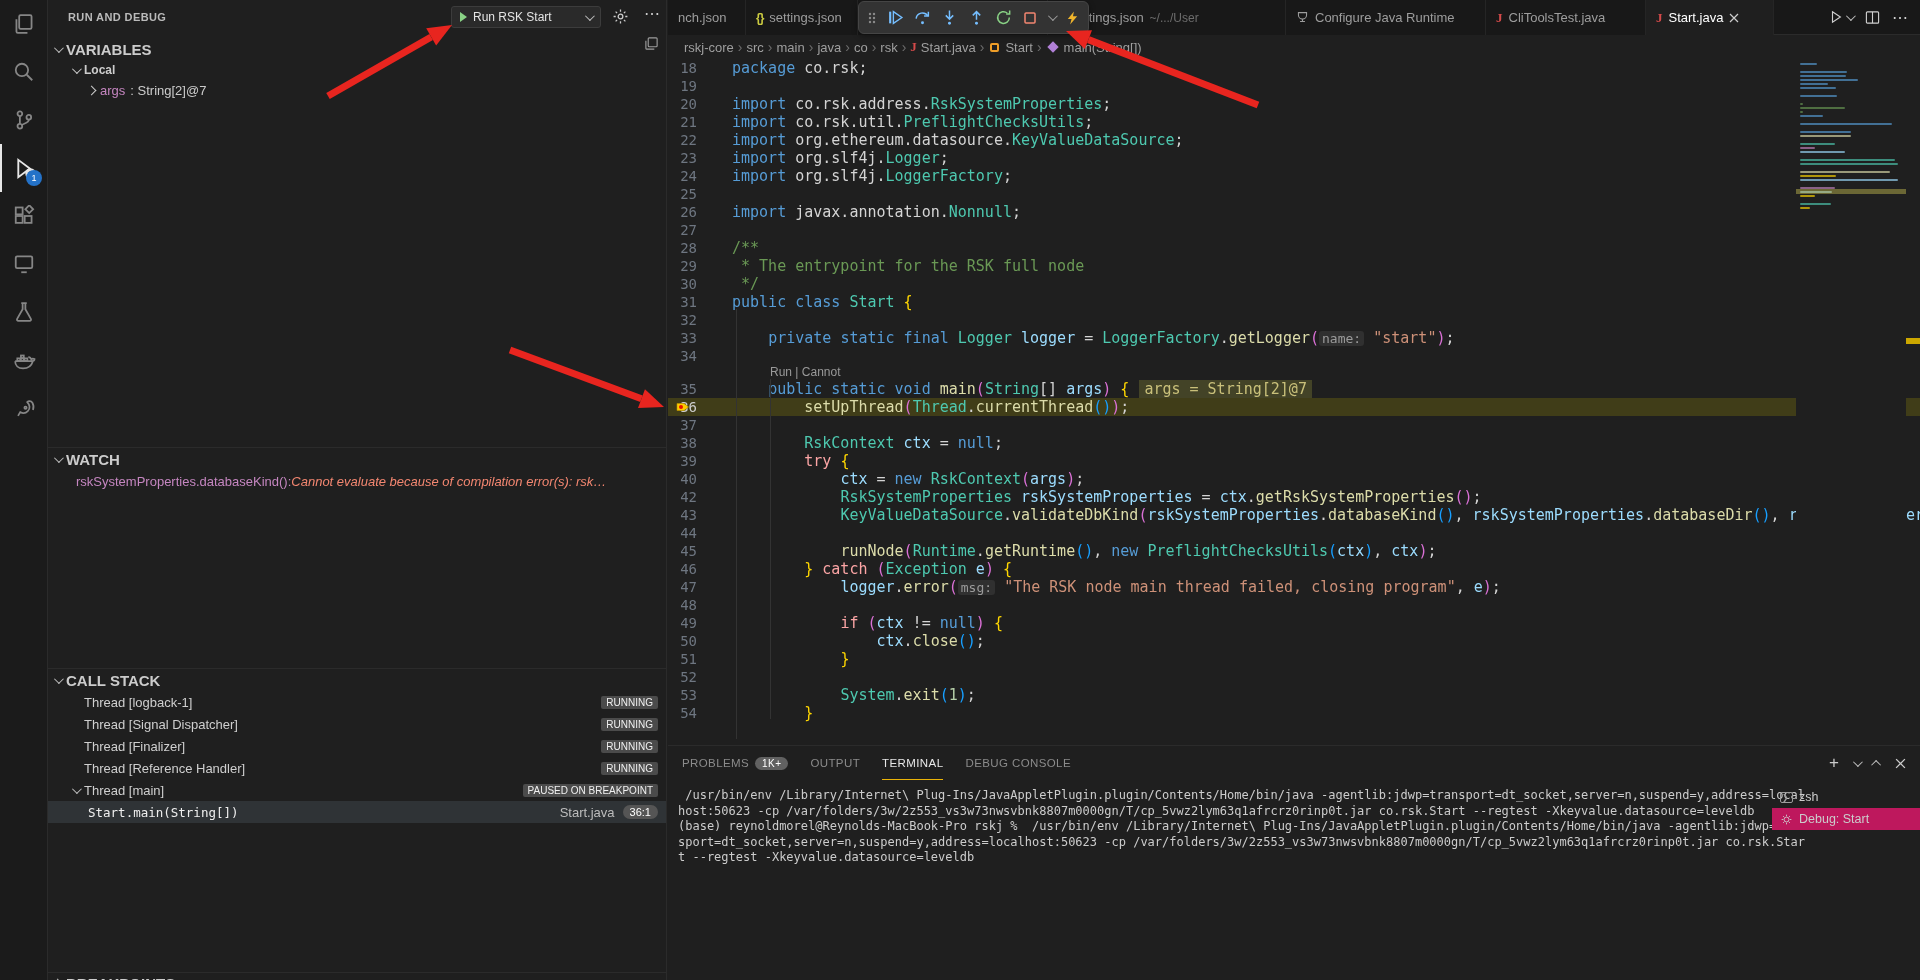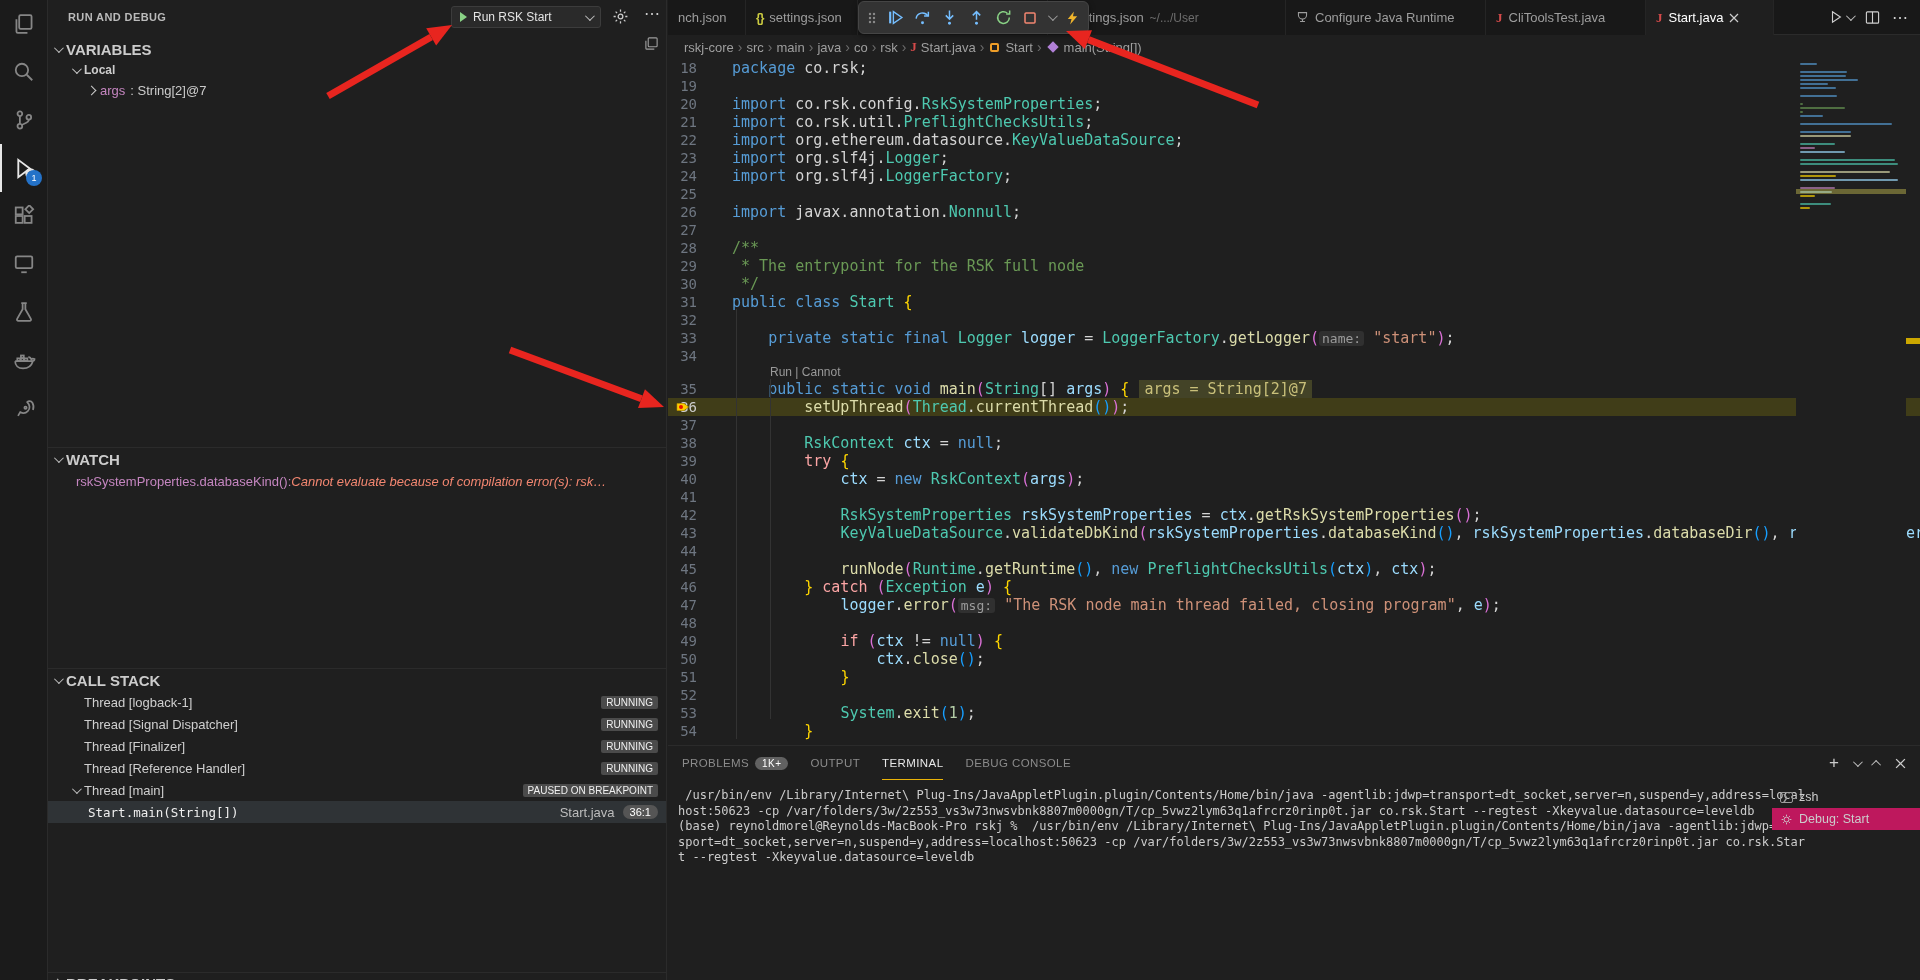--- a/index.html
+++ b/index.html
@@ -377,21 +377,21 @@
       <span>Start</span>
         <span class="sep">›</span>
       <span class="sym-method"></span>
       <span>main(String[])</span>
     </div>
 
     <div class="editor-area">
       <div id="code-lines">
           <div class="code-line"><span class="num">18</span><span><span class="tk-k">package</span><span class="tk-p"> co.rsk;</span></span></div>
           <div class="code-line"><span class="num">19</span><span></span></div>
-          <div class="code-line"><span class="num">20</span><span><span class="tk-k">import</span><span class="tk-p"> co.rsk.config.</span><span class="tk-t">RskSystemProperties</span><span class="tk-p">;</span></span></div>
+          <div class="code-line"><span class="num">20</span><span><span class="tk-k">import</span><span class="tk-p"> co.rsk.address.</span><span class="tk-t">RskSystemProperties</span><span class="tk-p">;</span></span></div>
           <div class="code-line"><span class="num">21</span><span><span class="tk-k">import</span><span class="tk-p"> co.rsk.util.</span><span class="tk-t">PreflightChecksUtils</span><span class="tk-p">;</span></span></div>
           <div class="code-line"><span class="num">22</span><span><span class="tk-k">import</span><span class="tk-p"> org.ethereum.datasource.</span><span class="tk-t">KeyValueDataSource</span><span class="tk-p">;</span></span></div>
           <div class="code-line"><span class="num">23</span><span><span class="tk-k">import</span><span class="tk-p"> org.slf4j.</span><span class="tk-t">Logger</span><span class="tk-p">;</span></span></div>
           <div class="code-line"><span class="num">24</span><span><span class="tk-k">import</span><span class="tk-p"> org.slf4j.</span><span class="tk-t">LoggerFactory</span><span class="tk-p">;</span></span></div>
           <div class="code-line"><span class="num">25</span><span></span></div>
           <div class="code-line"><span class="num">26</span><span><span class="tk-k">import</span><span class="tk-p"> javax.annotation.</span><span class="tk-t">Nonnull</span><span class="tk-p">;</span></span></div>
           <div class="code-line"><span class="num">27</span><span></span></div>
           <div class="code-line"><span class="num">28</span><span><span class="tk-c">/**</span></span></div>
           <div class="code-line"><span class="num">29</span><span><span class="tk-c"> * The entrypoint for the RSK full node</span></span></div>
           <div class="code-line"><span class="num">30</span><span><span class="tk-c"> */</span></span></div>
@@ -402,21 +402,20 @@
           <div class="codelens">Run | Cannot</div>
           <div class="code-line"><span class="num">35</span><span><span class="tk-p">    </span><span class="tk-k">public</span><span class="tk-p"> </span><span class="tk-k">static</span><span class="tk-p"> </span><span class="tk-k">void</span><span class="tk-p"> </span><span class="tk-m">main</span><span class="tk-bp">(</span><span class="tk-t">String</span><span class="tk-p">[] </span><span class="tk-v">args</span><span class="tk-bp">)</span><span class="tk-p"> </span><span class="tk-by">{</span></span><span class="inline-value">args = String[2]@7</span></div>
           <div class="code-line cur"><svg class="bp-arrow" width="15" height="14" viewBox="0 0 15 14">
               <path d="M1 3.5h7l4.5 3.5L8 10.5H1z" fill="#ffcc00" stroke="#b89500" stroke-width=".6"></path>
               <circle cx="5" cy="7" r="2" fill="#e51400"></circle>
             </svg><span class="num">36</span><span><span class="tk-p">        </span><span class="tk-m">setUpThread</span><span class="tk-bp">(</span><span class="tk-t">Thread</span><span class="tk-p">.</span><span class="tk-m">currentThread</span><span class="tk-bb">(</span><span class="tk-bb">)</span><span class="tk-bp">)</span><span class="tk-p">;</span></span></div>
           <div class="code-line"><span class="num">37</span><span></span></div>
           <div class="code-line"><span class="num">38</span><span><span class="tk-p">        </span><span class="tk-t">RskContext</span><span class="tk-p"> </span><span class="tk-v">ctx</span><span class="tk-p"> = </span><span class="tk-k">null</span><span class="tk-p">;</span></span></div>
           <div class="code-line"><span class="num">39</span><span><span class="tk-p">        </span><span class="tk-ctl">try</span><span class="tk-p"> </span><span class="tk-by">{</span></span></div>
           <div class="code-line"><span class="num">40</span><span><span class="tk-p">            </span><span class="tk-v">ctx</span><span class="tk-p"> = </span><span class="tk-k">new</span><span class="tk-p"> </span><span class="tk-t">RskContext</span><span class="tk-bp">(</span><span class="tk-v">args</span><span class="tk-bp">)</span><span class="tk-p">;</span></span></div>
-          <div class="code-line"><span class="num">41</span><span></span></div>
           <div class="code-line"><span class="num">42</span><span><span class="tk-p">            </span><span class="tk-t">RskSystemProperties</span><span class="tk-p"> </span><span class="tk-v">rskSystemProperties</span><span class="tk-p"> = </span><span class="tk-v">ctx</span><span class="tk-p">.</span><span class="tk-m">getRskSystemProperties</span><span class="tk-bp">(</span><span class="tk-bp">)</span><span class="tk-p">;</span></span></div>
           <div class="code-line"><span class="num">43</span><span><span class="tk-p">            </span><span class="tk-t">KeyValueDataSource</span><span class="tk-p">.</span><span class="tk-m">validateDbKind</span><span class="tk-bp">(</span><span class="tk-v">rskSystemProperties</span><span class="tk-p">.</span><span class="tk-m">databaseKind</span><span class="tk-bb">(</span><span class="tk-bb">)</span><span class="tk-p">, </span><span class="tk-v">rskSystemProperties</span><span class="tk-p">.</span><span class="tk-m">databaseDir</span><span class="tk-bb">(</span><span class="tk-bb">)</span><span class="tk-p">, </span><span class="tk-v">rskSystemProperties</span></span></div>
           <div class="code-line"><span class="num">44</span><span></span></div>
           <div class="code-line"><span class="num">45</span><span><span class="tk-p">            </span><span class="tk-m">runNode</span><span class="tk-bp">(</span><span class="tk-t">Runtime</span><span class="tk-p">.</span><span class="tk-m">getRuntime</span><span class="tk-bb">(</span><span class="tk-bb">)</span><span class="tk-p">, </span><span class="tk-k">new</span><span class="tk-p"> </span><span class="tk-t">PreflightChecksUtils</span><span class="tk-bb">(</span><span class="tk-v">ctx</span><span class="tk-bb">)</span><span class="tk-p">, </span><span class="tk-v">ctx</span><span class="tk-bp">)</span><span class="tk-p">;</span></span></div>
           <div class="code-line"><span class="num">46</span><span><span class="tk-p">        </span><span class="tk-by">}</span><span class="tk-p"> </span><span class="tk-ctl">catch</span><span class="tk-p"> </span><span class="tk-bp">(</span><span class="tk-t">Exception</span><span class="tk-p"> </span><span class="tk-v">e</span><span class="tk-bp">)</span><span class="tk-p"> </span><span class="tk-by">{</span></span></div>
           <div class="code-line"><span class="num">47</span><span><span class="tk-p">            </span><span class="tk-v">logger</span><span class="tk-p">.</span><span class="tk-m">error</span><span class="tk-bp">(</span><span class="tk-inlay">msg:</span><span class="tk-p"> </span><span class="tk-s">"The RSK node main thread failed, closing program"</span><span class="tk-p">, </span><span class="tk-v">e</span><span class="tk-bp">)</span><span class="tk-p">;</span></span></div>
           <div class="code-line"><span class="num">48</span><span></span></div>
           <div class="code-line"><span class="num">49</span><span><span class="tk-p">            </span><span class="tk-ctl">if</span><span class="tk-p"> </span><span class="tk-bp">(</span><span class="tk-v">ctx</span><span class="tk-p"> != </span><span class="tk-k">null</span><span class="tk-bp">)</span><span class="tk-p"> </span><span class="tk-by">{</span></span></div>
           <div class="code-line"><span class="num">50</span><span><span class="tk-p">                </span><span class="tk-v">ctx</span><span class="tk-p">.</span><span class="tk-m">close</span><span class="tk-bb">(</span><span class="tk-bb">)</span><span class="tk-p">;</span></span></div>
           <div class="code-line"><span class="num">51</span><span><span class="tk-p">            </span><span class="tk-by">}</span></span></div>

